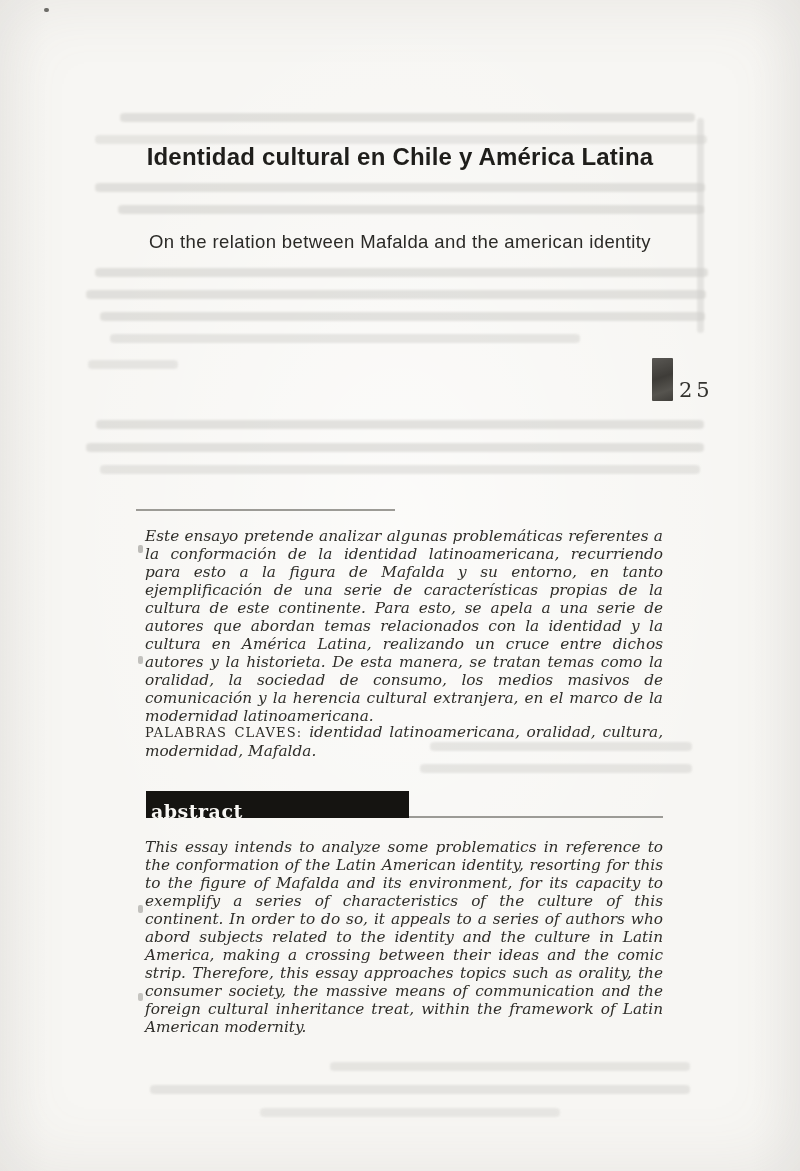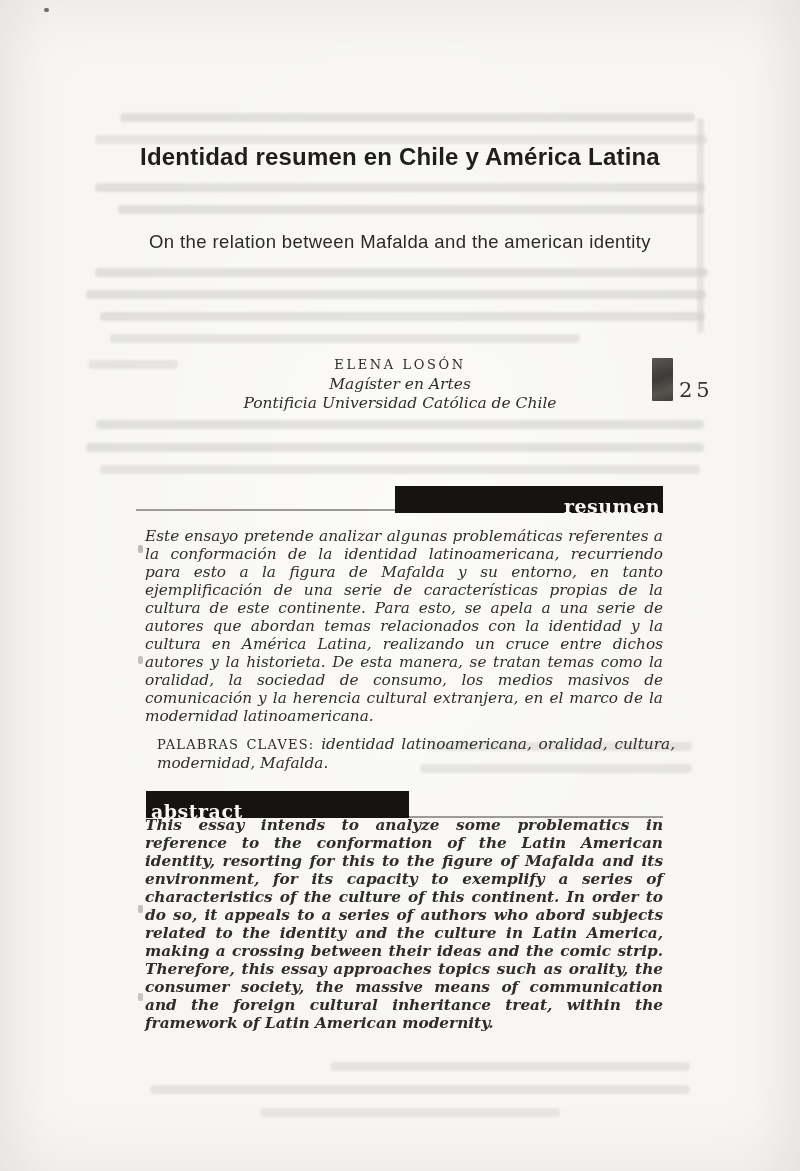--- a/index.html
+++ b/index.html
@@ -81,21 +81,21 @@
   .rule-resumen{top:509px;left:136px;width:259px;}
   .rule-abstract{top:816px;left:409px;width:254px;}
   
   .col{
     position:absolute;left:145px;width:518px;
     font-family:"DejaVu Serif", serif;font-style:italic;
     font-size:15.3px;line-height:18px;color:#2e2d29;
     text-align:justify;
   }
   .resumen-body{top:527px;}
-  .abstract-body{top:816px;font-weight:bold;}
+  .abstract-body{top:838px;}
   .kw{font-style:italic;}
   .kw .label{
     font-style:normal;letter-spacing:1.2px;font-size:13px;color:#2b2a26;
   }
   .kw-es{top:723px;}
   .kw-en{top:1016px;}
   .kw-en .label{font-variant:small-caps;font-size:15.5px;letter-spacing:1px;}
 </style>
 </head>
 <body>
@@ -123,40 +123,32 @@
   <div class="g" style="top:742px;left:430px;width:262px;opacity:.42;"></div>
   <div class="g" style="top:764px;left:420px;width:272px;opacity:.42;"></div>
   <div class="g" style="top:1062px;left:330px;width:360px;opacity:.4;"></div>
   <div class="g" style="top:1085px;left:150px;width:540px;opacity:.42;"></div>
   <div class="g" style="top:1108px;left:260px;width:300px;opacity:.35;"></div>
   <div class="gv" style="top:118px;left:697px;height:215px;"></div>
 
   <div class="journal-header">
   </div>
 
-  <h1 class="title" style="margin:0;">Identidad resumen en Chile y América Latina</h1>
+  <h1 class="title" style="margin:0;">Identidad cultural en Chile y América Latina</h1>
   <h2 class="subtitle" style="margin:0;text-align:center;">On the relation between Mafalda and the american identity</h2>
 
-  <div class="author">
-    <div class="name">ELENA LOSÓN</div>
-    <div class="it">Magíster en Artes</div>
-    <div class="it">Pontificia Universidad Católica de Chile</div>
-  </div>
 
   <div class="pagemark">
     <div class="block"></div>
     <div class="num">25</div>
   </div>
 
   <div class="rule rule-resumen"></div>
-  <div class="bar bar-resumen">
-    <span class="bar-label">resumen</span>
-  </div>
   <p class="col resumen-body" style="margin:0;">Este ensayo pretende analizar algunas problemáticas referentes a la conformación de la identidad latinoamericana, recurriendo para esto a la figura de Mafalda y su entorno, en tanto ejemplificación de una serie de características propias de la cultura de este continente. Para esto, se apela a una serie de autores que abordan temas relacionados con la identidad y la cultura en América Latina, realizando un cruce entre dichos autores y la historieta. De esta manera, se tratan temas como la oralidad, la sociedad de consumo,  los medios masivos de comunicación y la herencia cultural extranjera, en el marco de la modernidad latinoamericana.</p>
-  <p class="col kw kw-es" style="margin:12px;"><span class="label">PALABRAS CLAVES:</span><span> identidad latinoamericana, oralidad, cultura, modernidad, Mafalda.</span></p>
+  <p class="col kw kw-es" style="margin:0;"><span class="label">PALABRAS CLAVES:</span><span> identidad latinoamericana, oralidad, cultura, modernidad, Mafalda.</span></p>
 
   <div class="bar bar-abstract">
     <span class="bar-label">abstract</span>
   </div>
   <div class="rule rule-abstract"></div>
   <p class="col abstract-body" style="margin:0;">This essay intends to analyze some problematics in reference to the conformation of the Latin American identity, resorting for this to the figure of Mafalda and its environment, for its capacity to exemplify a series of characteristics of the culture of this continent. In order to do so, it appeals to a series of authors who abord subjects related to the identity and the culture in Latin America, making a crossing between their ideas and the comic strip. Therefore, this essay approaches topics such as orality, the consumer society, the massive means of communication and the foreign cultural inheritance treat, within the framework of Latin American modernity.</p>
 
 </div>
 
 </body></html>

